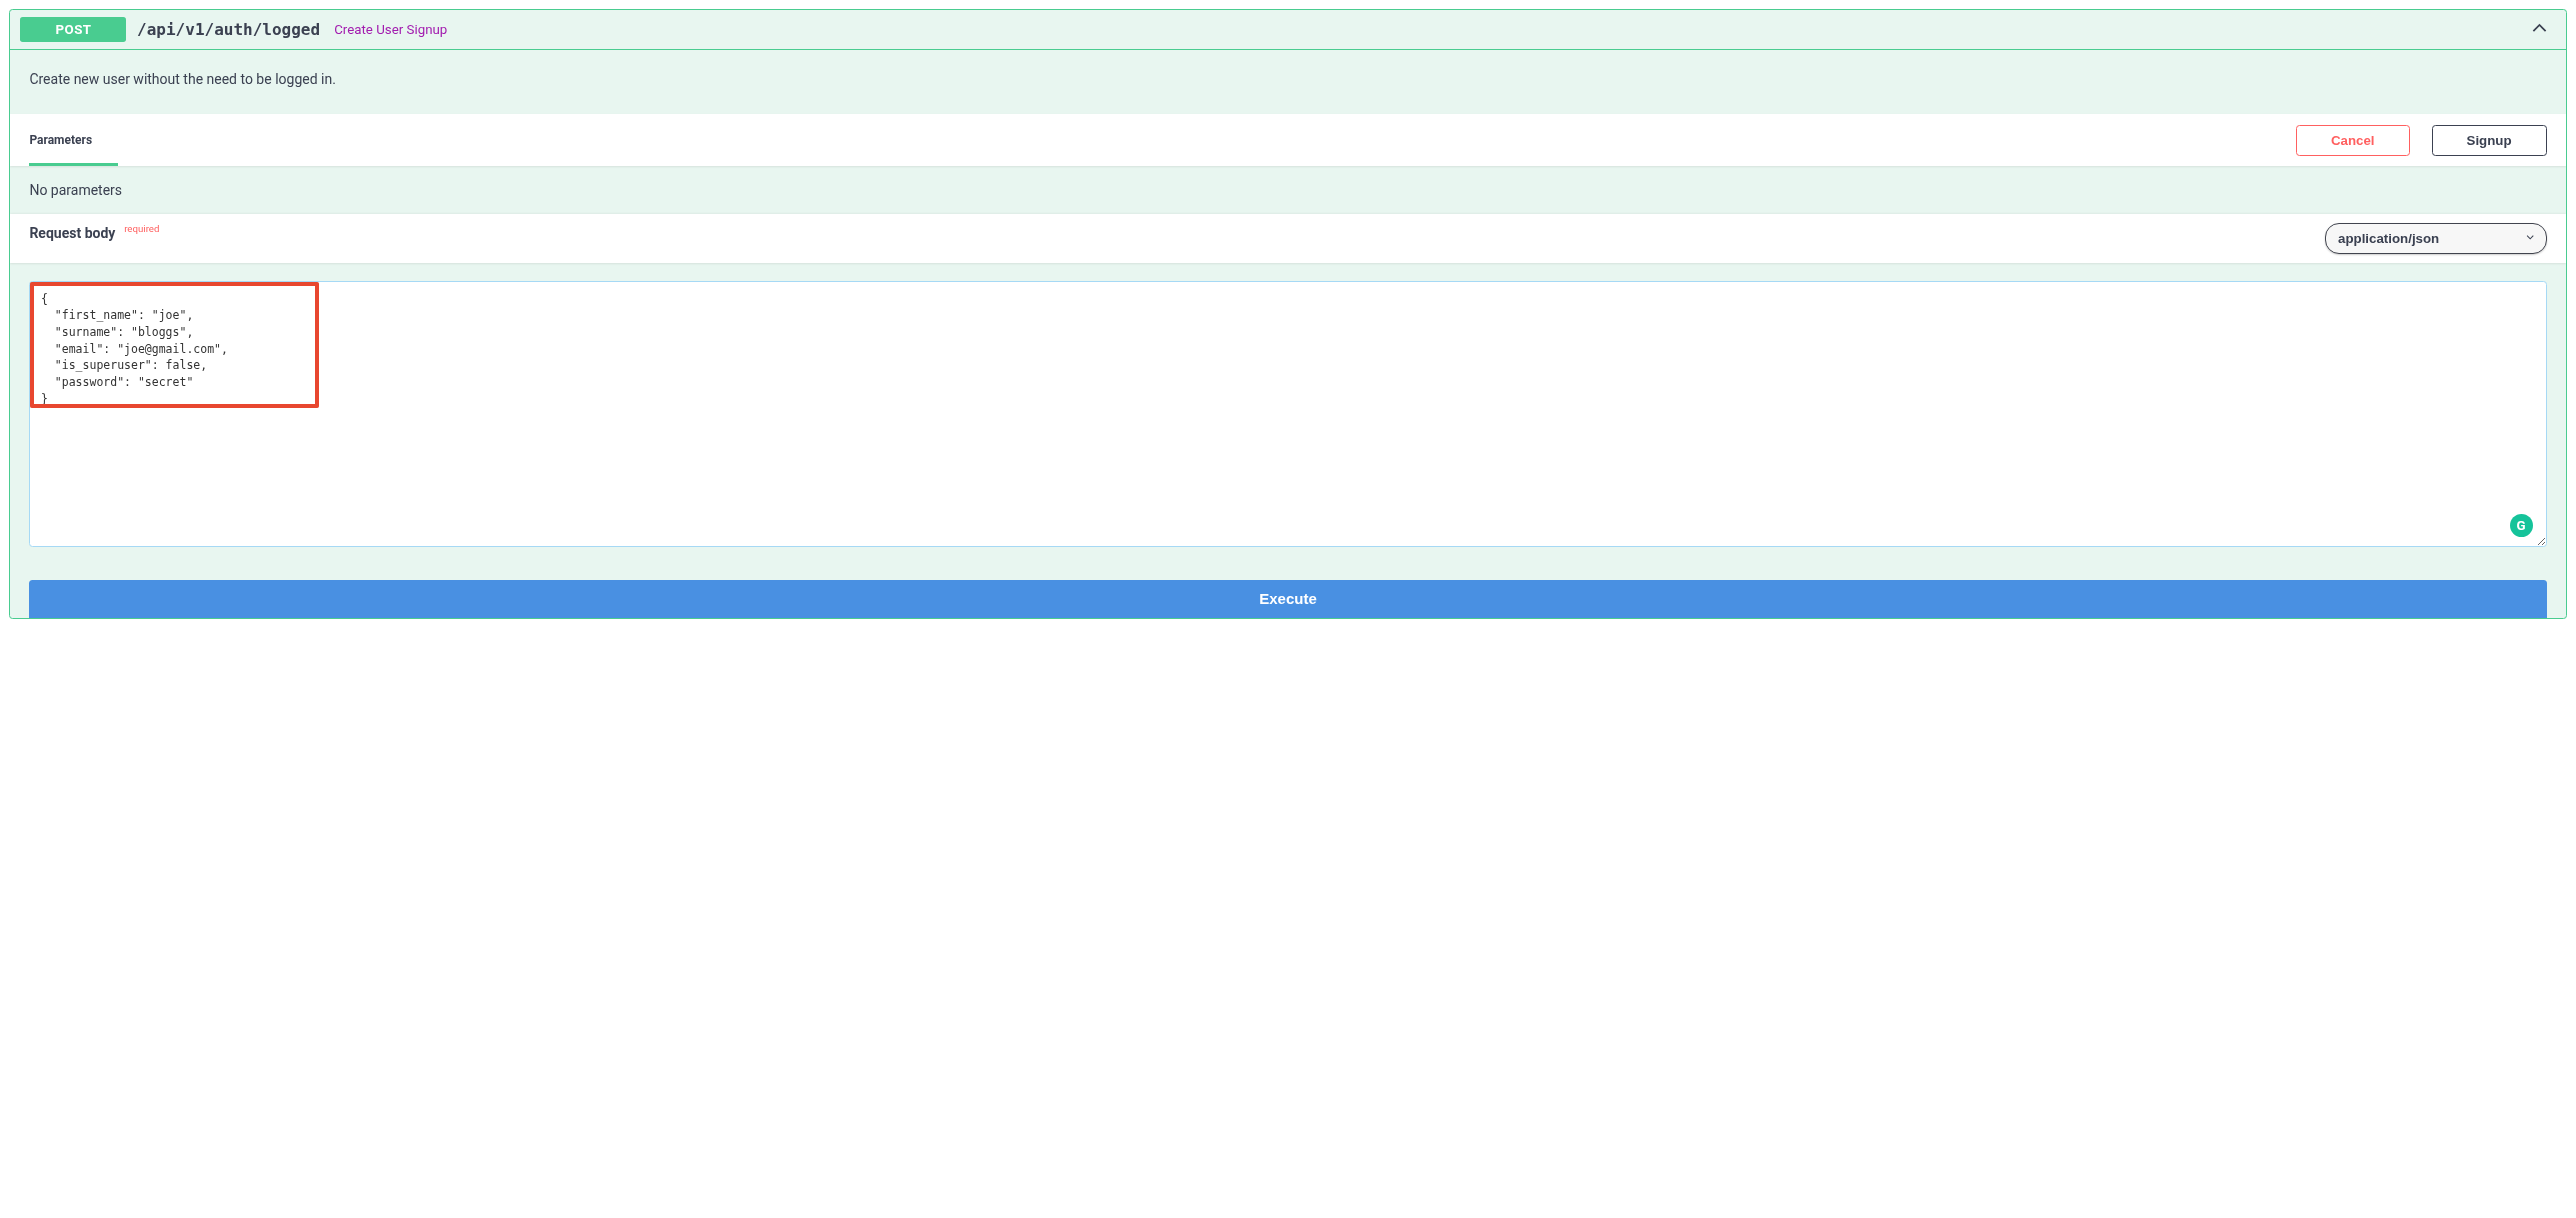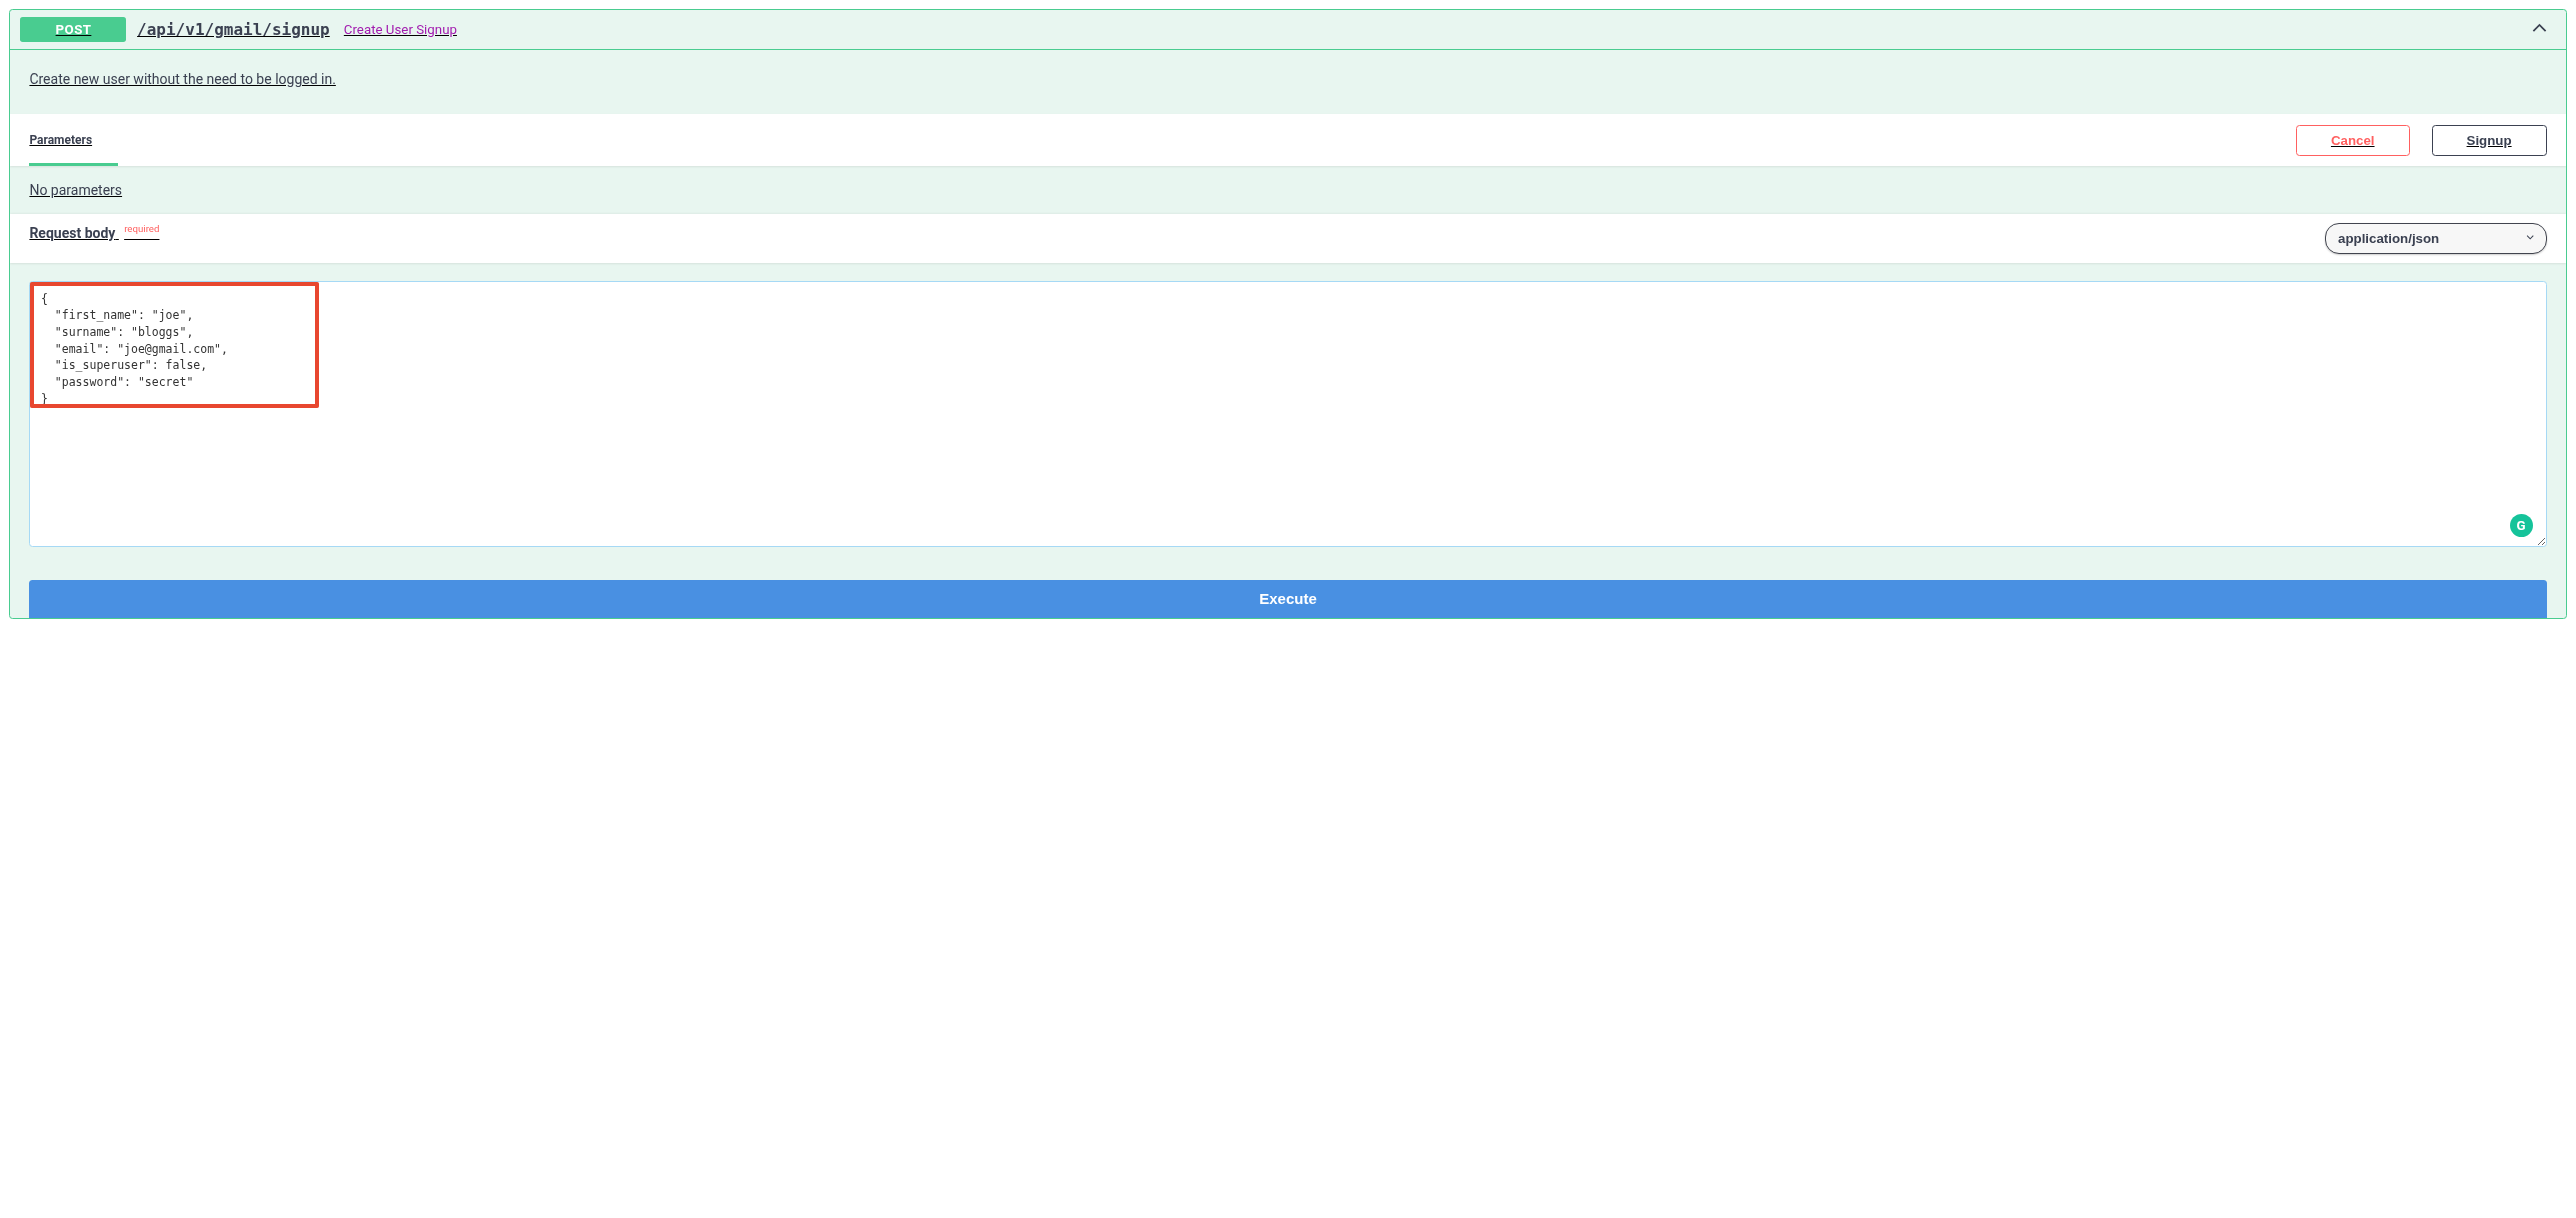--- a/index.html
+++ b/index.html
@@ -10,21 +10,20 @@
     body {
       font-family: -apple-system, BlinkMacSystemFont, "Segoe UI", Roboto, sans-serif;
       background: #fff;
       padding: 8.9px;
     }
     .opblock {
       border: 0.9px solid #49cc90;
       border-radius: 3.5px;
       background: #e8f6f0;
       overflow: hidden;
-      text-decoration: underline;
     }
     .opblock-summary {
       display: flex;
       align-items: center;
       padding: 7px 10.6px;
       cursor: pointer;
       gap: 10.6px;
     }
     .method-badge {
       background: #49cc90;
@@ -224,21 +223,21 @@
       cursor: pointer;
     }
   </style>
 </head>
 <body>
 
 <div class="opblock">
 
   <div class="opblock-summary">
     <span class="method-badge">POST</span>
-    <span class="path">/api/v1/gmail/signup</span>
+    <span class="path">/api/v1/auth/logged</span>
     <span class="summary-text">Create User Signup</span>
     <span class="chevron">
       <svg viewBox="0 0 24 24">
           <polyline points="5 15 12 8 19 15"></polyline>
         </svg>
     </span>
   </div>
 
   <div class="opblock-body">
 

